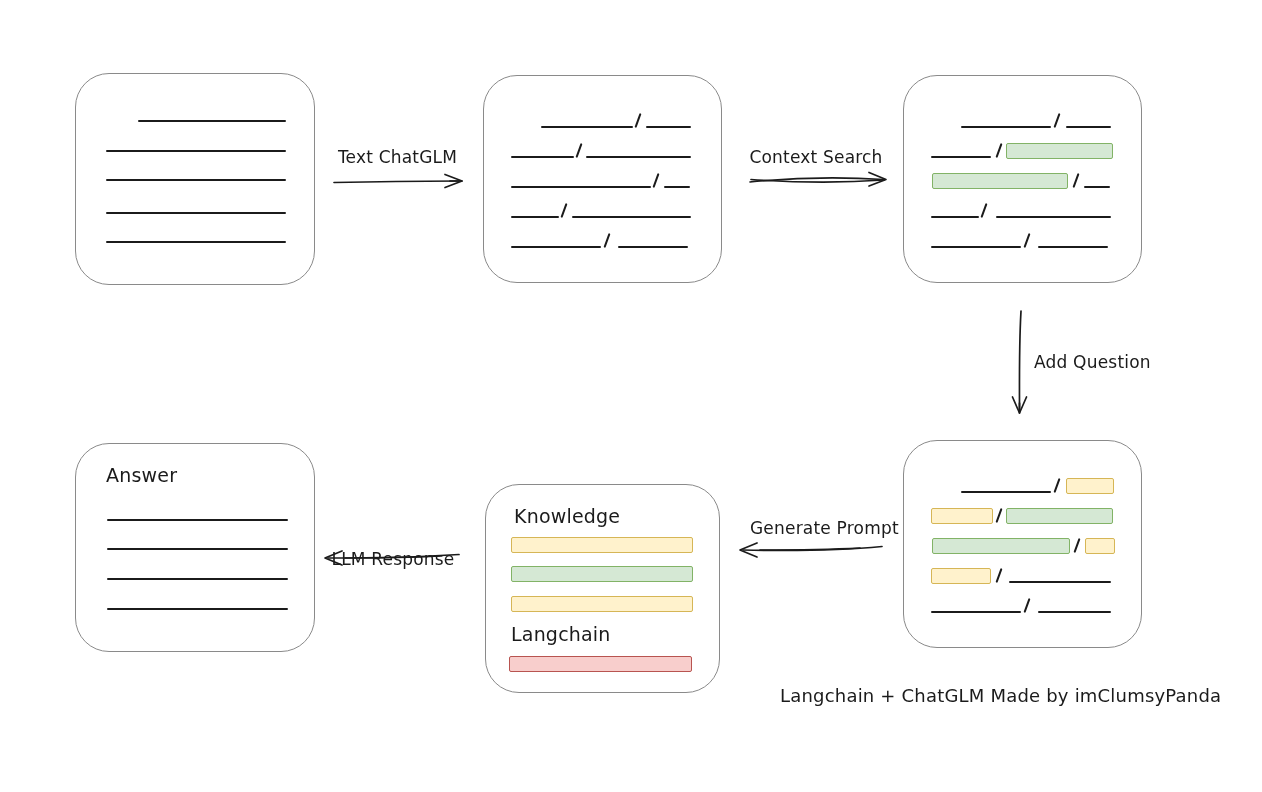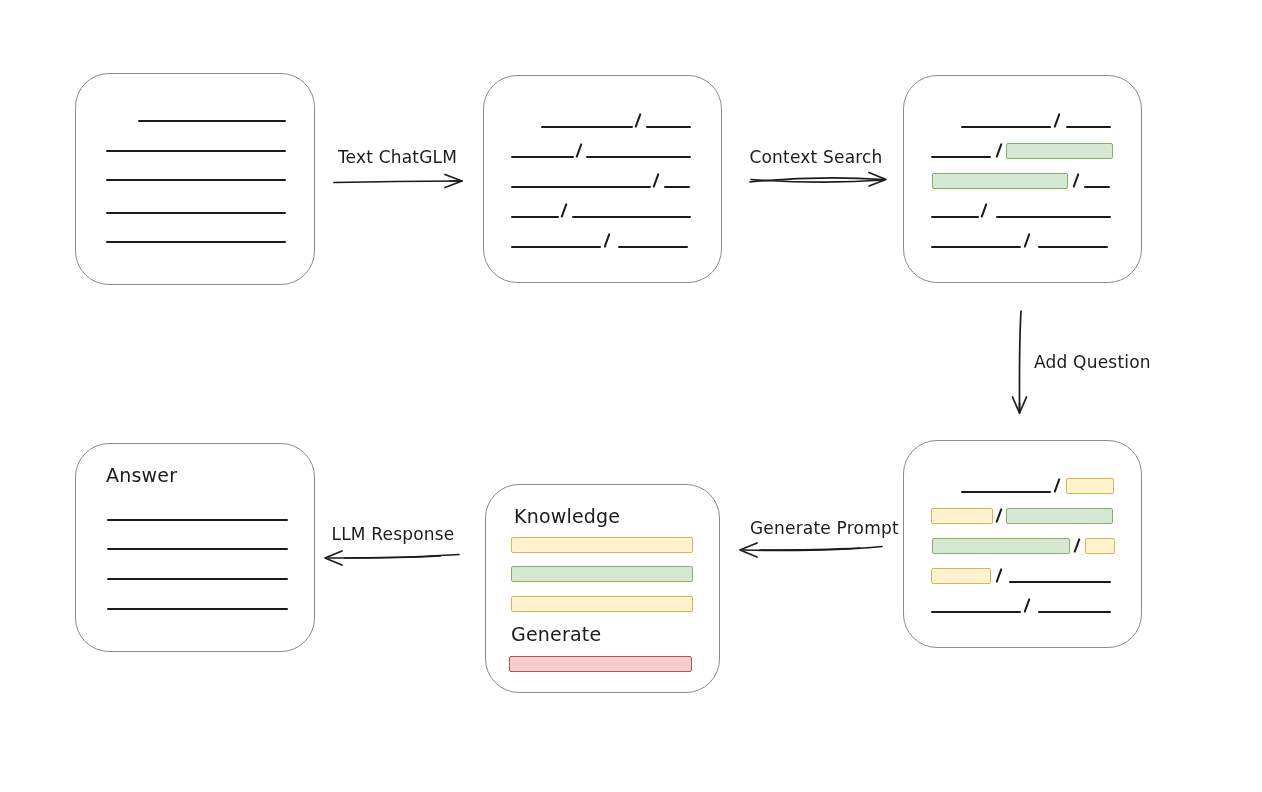--- a/index.html
+++ b/index.html
@@ -156,21 +156,21 @@
     <div class="tline" style="left:27px;top:170px;width:90px;"></div>
     <div class="slash" style="left:122px;top:157px;"></div>
     <div class="tline" style="left:134px;top:170px;width:73px;"></div>
   </div>
 
   <div class="node" style="left:485px;top:443px;width:235px;height:209px;margin-top:41px;">
     <div class="box-title" style="left:28px;top:20px;">Knowledge</div>
     <div class="chip yellow" style="left:25px;top:52px;width:182px;"></div>
     <div class="chip green" style="left:25px;top:81px;width:182px;"></div>
     <div class="chip yellow" style="left:25px;top:111px;width:182px;"></div>
-    <div class="box-title" style="left:25px;top:138px;">Generate</div>
+    <div class="box-title" style="left:25px;top:138px;">Langchain</div>
     <div class="chip red" style="left:23px;top:171px;width:183px;"></div>
   </div>
 
   <div class="node" style="left:75px;top:443px;width:240px;height:209px;">
     <div class="box-title" style="left:30px;top:20px;">Answer</div>
     <div class="tline" style="left:31px;top:75px;width:181px;"></div>
     <div class="tline" style="left:31px;top:104px;width:181px;"></div>
     <div class="tline" style="left:31px;top:134px;width:181px;"></div>
     <div class="tline" style="left:31px;top:164px;width:181px;"></div>
   </div>
@@ -205,16 +205,17 @@
       <path d="M459,554.5 C420,557 375,558 328,558"></path>
       <path d="M440,556 C410,557.5 380,558 345,558"></path>
       <polyline points="342,551 325,558 342,565"></polyline>
     </g>
   </svg>
 
   <div class="arrow-label" style="left:332px;top:147px;width:131px;">Text ChatGLM</div>
   <div class="arrow-label" style="left:746px;top:147px;width:140px;">Context Search</div>
   <div class="arrow-label" style="left:1034px;top:352px;text-align:left;">Add Question</div>
   <div class="arrow-label" style="left:738px;top:518px;width:144px;margin-left:12px;">Generate Prompt</div>
-  <div class="arrow-label" style="left:326px;top:524px;width:134px;">LLM Response</div>
-
+  <div class="arrow-label" style="left:326px;top:549px;width:134px;">LLM Response</div>
+
+  <div class="caption">Langchain + ChatGLM Made by imClumsyPanda</div>
 
 </div>
 
 </body></html>

